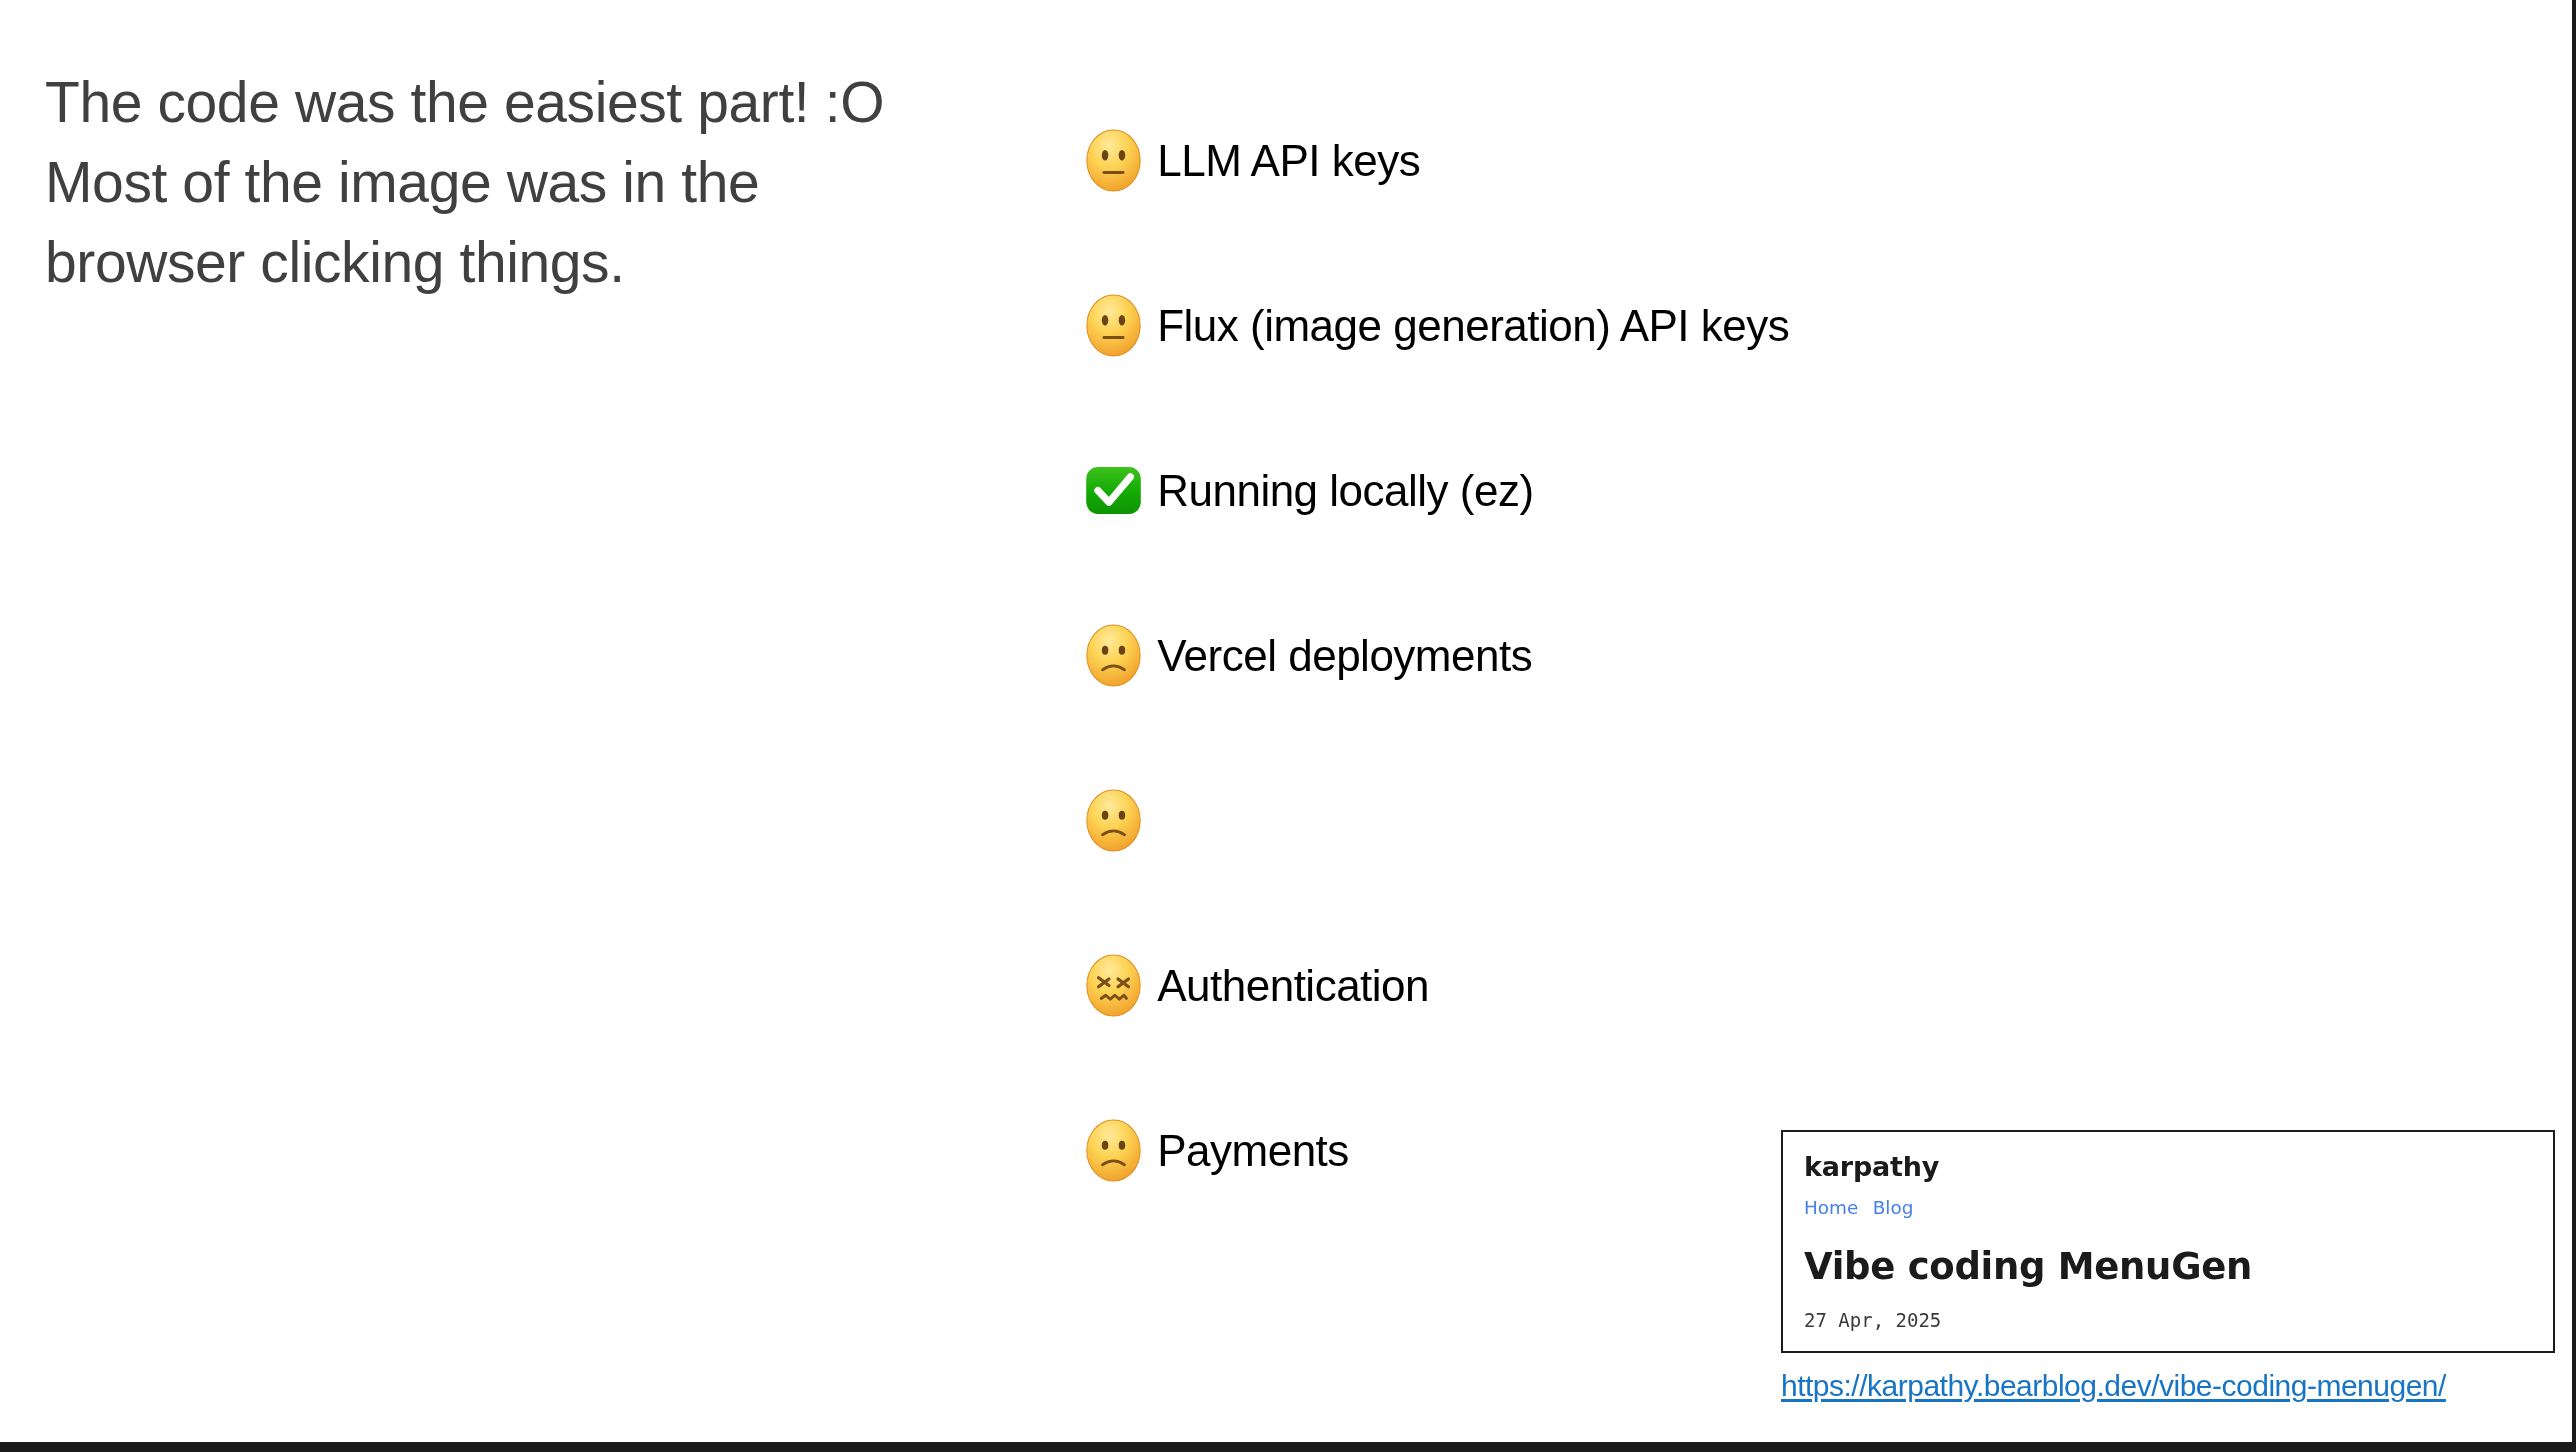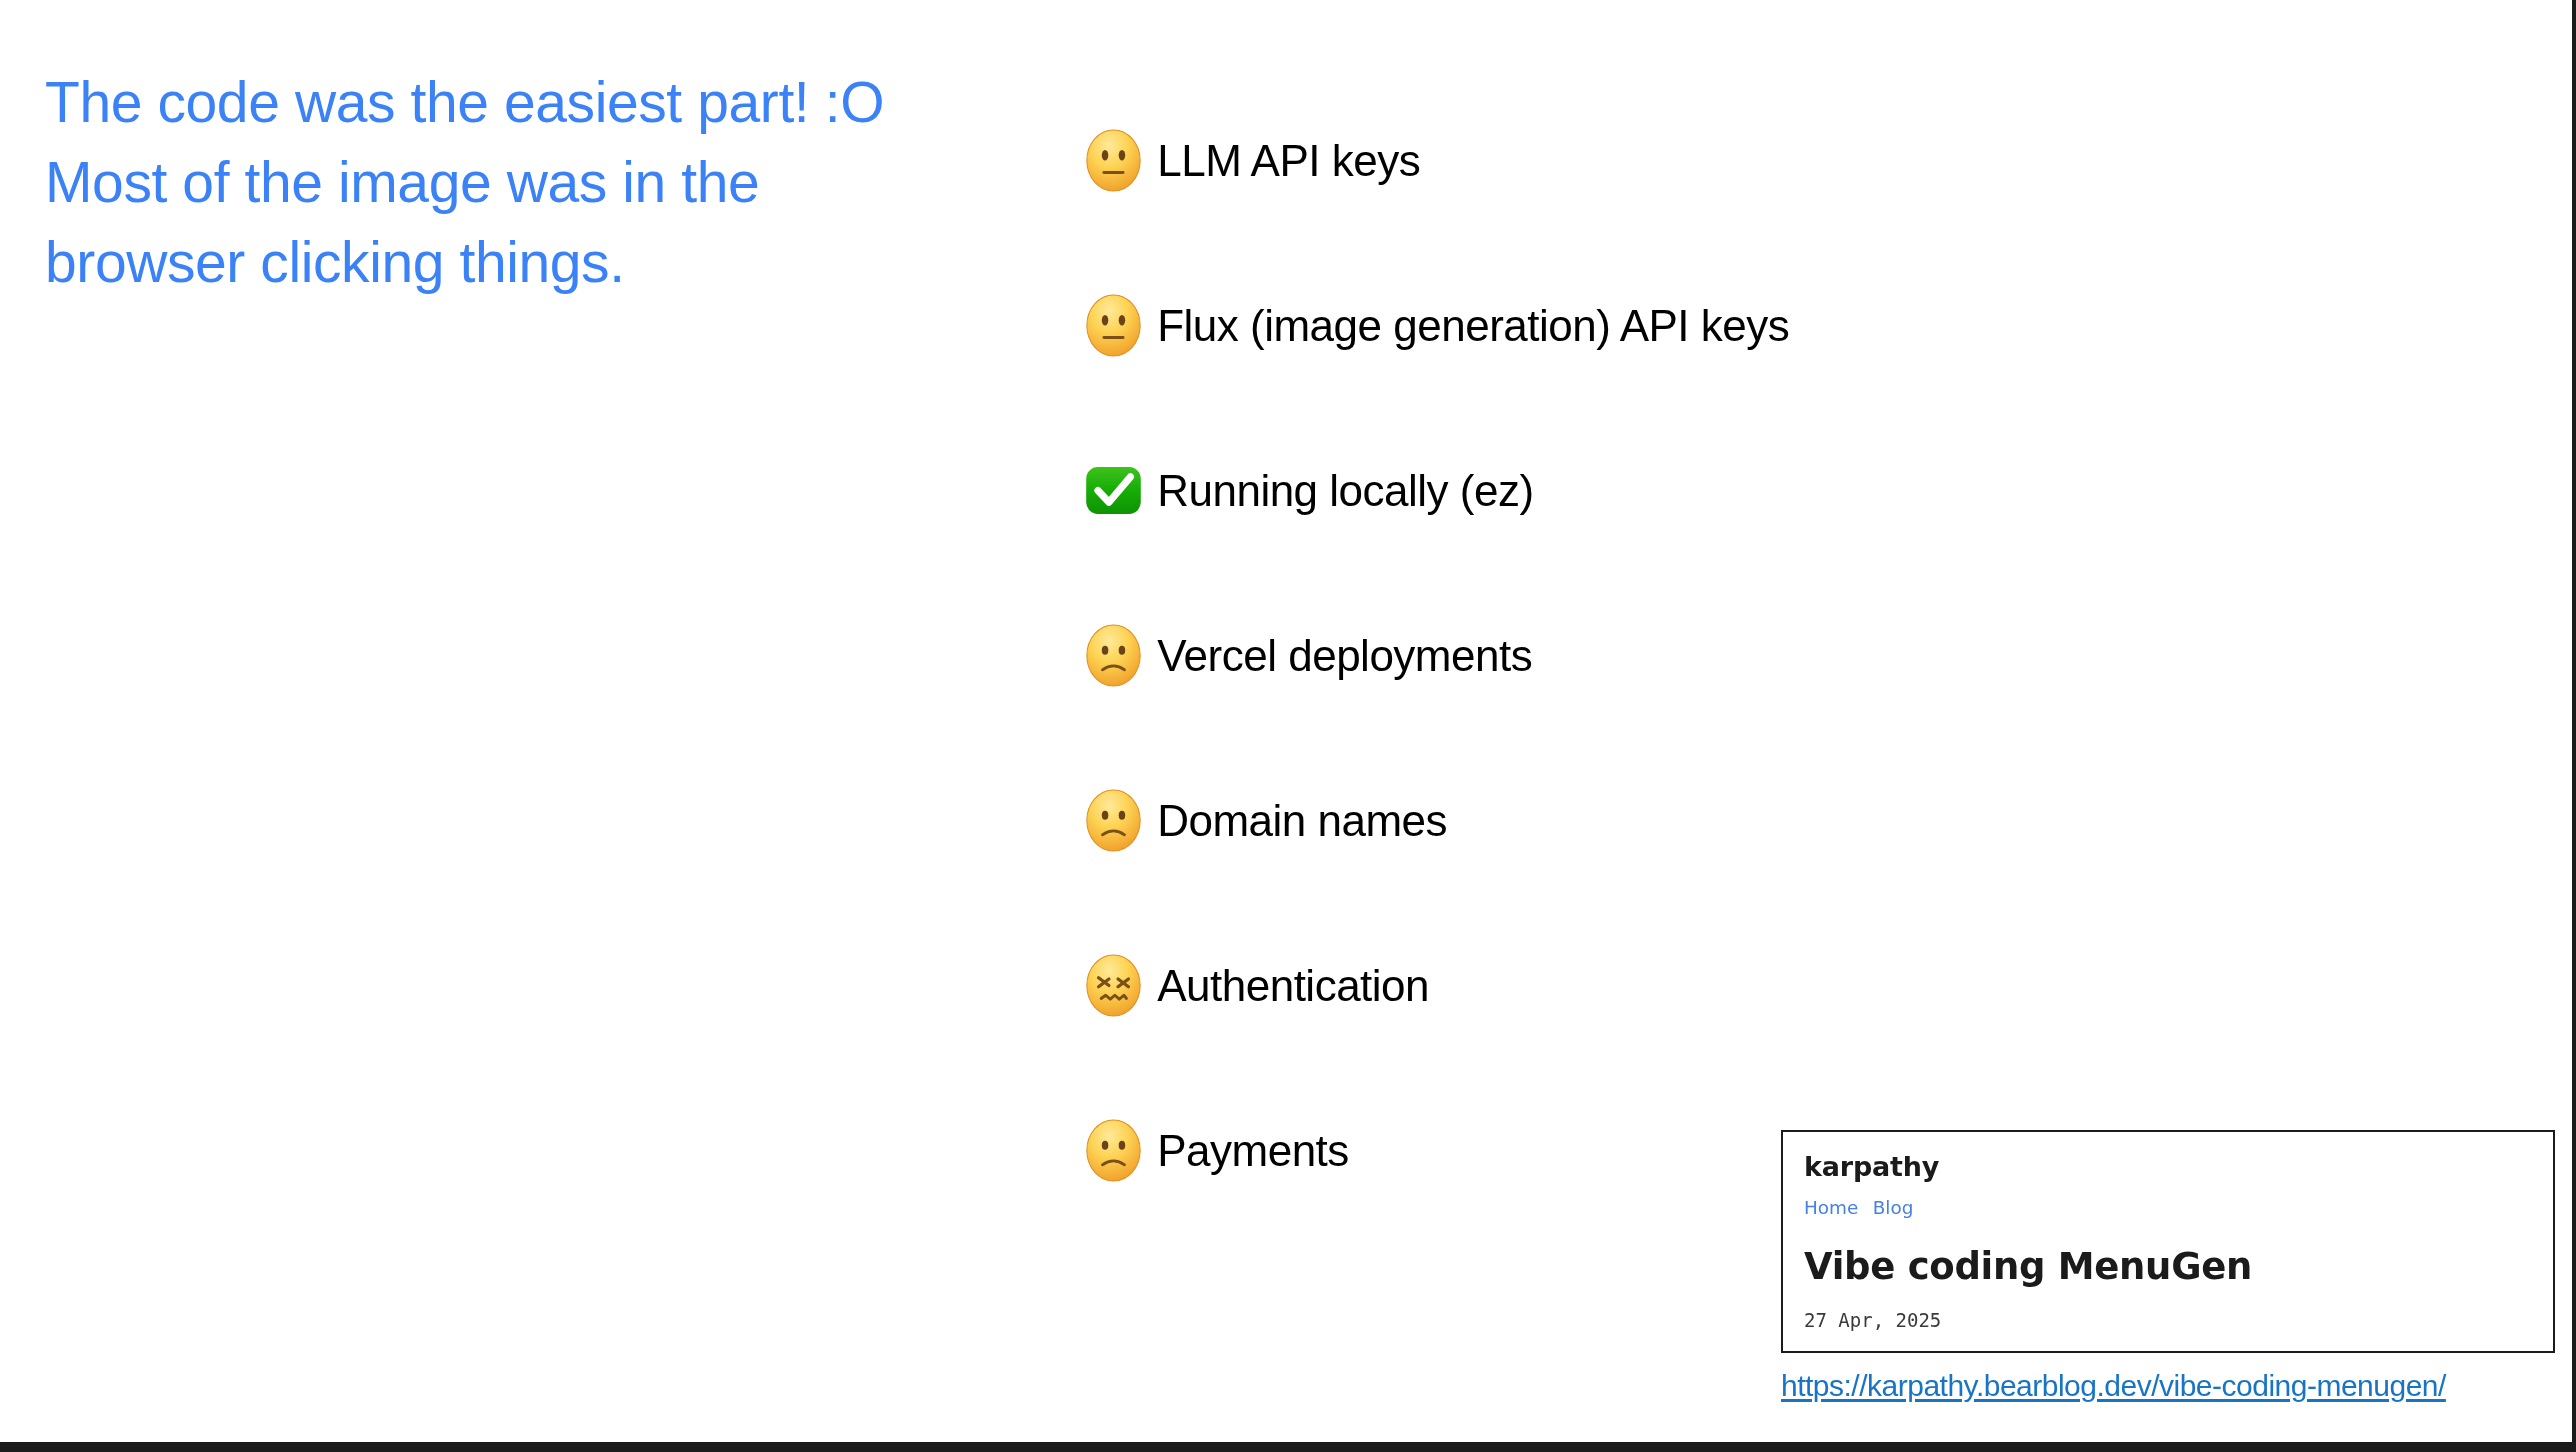--- a/index.html
+++ b/index.html
@@ -25,21 +25,21 @@
   #narrative {
     position: absolute;
     left: 45px;
     top: 62px;
     width: 982px;
   }
   .narrative-line {
     font-family: "Liberation Sans", sans-serif;
     font-size: 57px;
     line-height: 80px;
-    color: #3b82f6;
+    color: #404040;
     letter-spacing: -0.4px;
     white-space: nowrap;
   }
 
   
   #checklist {
     position: absolute;
     left: 1081px;
     top: 112px;
     width: 1452px;
@@ -232,21 +232,20 @@
               <stop offset="100%" stop-color="#f09e28"></stop>
             </radialGradient>
           </defs>
           <ellipse cx="50" cy="50" rx="41" ry="47" fill="url(#gFrown2)"></ellipse>
           <ellipse cx="50" cy="50" rx="41" ry="47" fill="none" stroke="#e08f1e" stroke-width="1.6"></ellipse>
           <ellipse cx="37" cy="42" rx="5" ry="7" fill="#6a4316"></ellipse>
           <ellipse cx="63" cy="42" rx="5" ry="7" fill="#6a4316"></ellipse>
           <path d="M33 72 Q50 60 67 72" fill="none" stroke="#7a4f18" stroke-width="4.4" stroke-linecap="round"></path>
         </svg>
       </span>
-      <span class="check-label">Domain names</span>
     </div>
 
     <div class="check-row">
       <span class="check-emoji">
         <svg viewBox="0 0 100 100" xmlns="http://www.w3.org/2000/svg">
           <defs>
             <radialGradient id="gConf" cx="42%" cy="26%" r="78%">
               <stop offset="0%" stop-color="#ffe99a"></stop>
               <stop offset="45%" stop-color="#fdd354"></stop>
               <stop offset="100%" stop-color="#f09e28"></stop>

